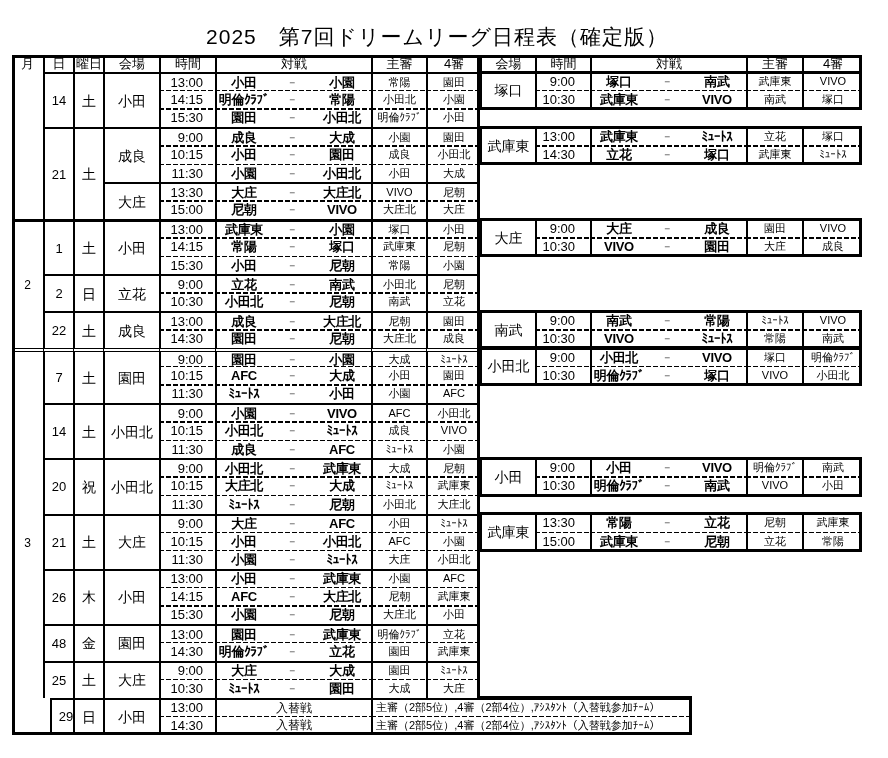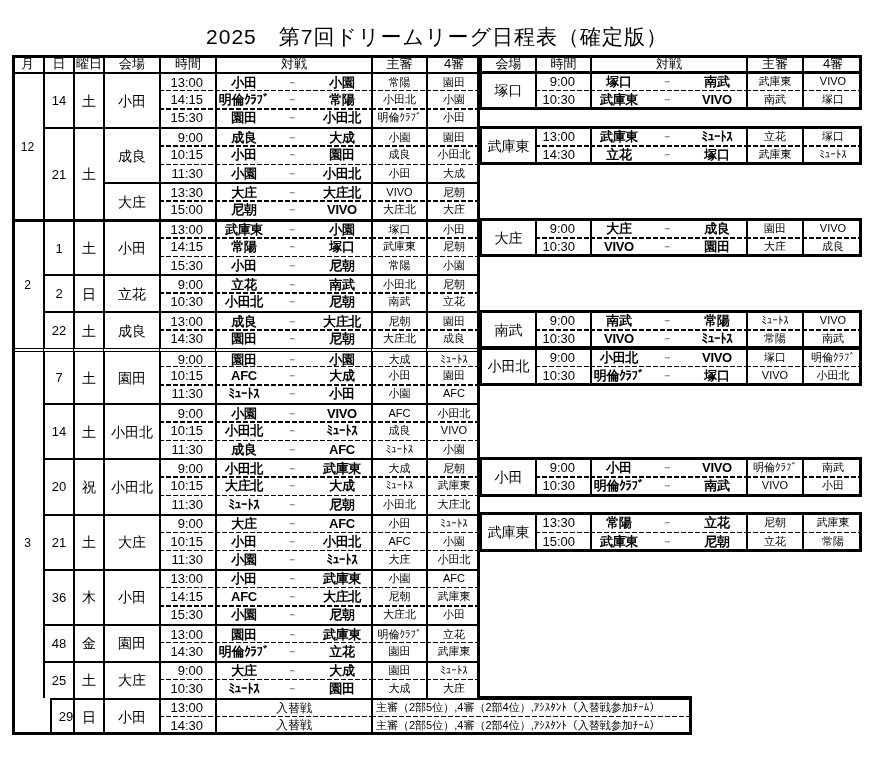--- a/index.html
+++ b/index.html
@@ -158,21 +158,20 @@
     <div class="c rf bl " style="left: 802px; top: 127.2px; width: 60px; height: 18.4px;">塚口</div>
     <div class="c tm tmr bl t-dash" style="left: 535px; top: 145.6px; width: 55px; height: 18.4px;">14:30</div>
     <div class="c mt bl t-dash" style="left: 590px; top: 145.6px; width: 156px; height: 18.4px;">
       <span class="home">立花</span>
       <span class="dash">－</span>
       <span class="away">塚口</span>
     </div>
     <div class="c rf bl t-dash" style="left: 746px; top: 145.6px; width: 56px; height: 18.4px;">武庫東</div>
     <div class="c rf bl t-dash" style="left: 802px; top: 145.6px; width: 60px; height: 18.4px;">ﾐｭｰﾄｽ</div>
     <div class="frame" style="left: 477px; top: 125.7px; width: 385px; height: 39.8px; border: 3px solid rgb(0, 0, 0);"></div>
-    <div class="c mo t-solid" style="left: 12px; top: 72px; width: 31px; height: 147.2px;">12</div>
     <div class="c tm  bl t-thick" style="left: 159px; top: 219.2px; width: 56px; height: 18.4px;">13:00</div>
     <div class="c mt bl t-thick" style="left: 215px; top: 219.2px; width: 156px; height: 18.4px;">
       <span class="home">武庫東</span>
       <span class="dash">－</span>
       <span class="away">小園</span>
     </div>
     <div class="c rf bl t-thick" style="left: 371px; top: 219.2px; width: 55px; height: 18.4px;">塚口</div>
     <div class="c rf bl t-thick" style="left: 426px; top: 219.2px; width: 54px; height: 18.4px;">小田</div>
     <div class="c tm  bl t-dash" style="left: 159px; top: 237.6px; width: 56px; height: 18.4px;">14:15</div>
     <div class="c mt bl t-dash" style="left: 215px; top: 237.6px; width: 156px; height: 18.4px;">
@@ -448,21 +447,21 @@
     <div class="c rf bl t-dash" style="left: 426px; top: 587.2px; width: 54px; height: 18.4px;">武庫東</div>
     <div class="c tm  bl t-dash" style="left: 159px; top: 605.6px; width: 56px; height: 18.4px;">15:30</div>
     <div class="c mt bl t-dash" style="left: 215px; top: 605.6px; width: 156px; height: 18.4px;">
       <span class="home">小園</span>
       <span class="dash">－</span>
       <span class="away">尼朝</span>
     </div>
     <div class="c rf bl t-dash" style="left: 371px; top: 605.6px; width: 55px; height: 18.4px;">大庄北</div>
     <div class="c rf bl t-dash" style="left: 426px; top: 605.6px; width: 54px; height: 18.4px;">小田</div>
     <div class="c vn bl t-solid" style="left: 103px; top: 568.8px; width: 56px; height: 55.2px;">小田</div>
-    <div class="c dy bl t-solid" style="left: 43px; top: 568.8px; width: 30px; height: 55.2px;">36</div>
+    <div class="c dy bl t-solid" style="left: 43px; top: 568.8px; width: 30px; height: 55.2px;">26</div>
     <div class="c wd bl t-solid" style="left: 73px; top: 568.8px; width: 30px; height: 55.2px;">木</div>
     <div class="c tm  bl t-solid" style="left: 159px; top: 624px; width: 56px; height: 18.4px;">13:00</div>
     <div class="c mt bl t-solid" style="left: 215px; top: 624px; width: 156px; height: 18.4px;">
       <span class="home">園田</span>
       <span class="dash">－</span>
       <span class="away">武庫東</span>
     </div>
     <div class="c rf bl t-solid" style="left: 371px; top: 624px; width: 55px; height: 18.4px;">明倫ｸﾗﾌﾞ</div>
     <div class="c rf bl t-solid" style="left: 426px; top: 624px; width: 54px; height: 18.4px;">立花</div>
     <div class="c tm  bl t-dash" style="left: 159px; top: 642.4px; width: 56px; height: 18.4px;">14:30</div>

